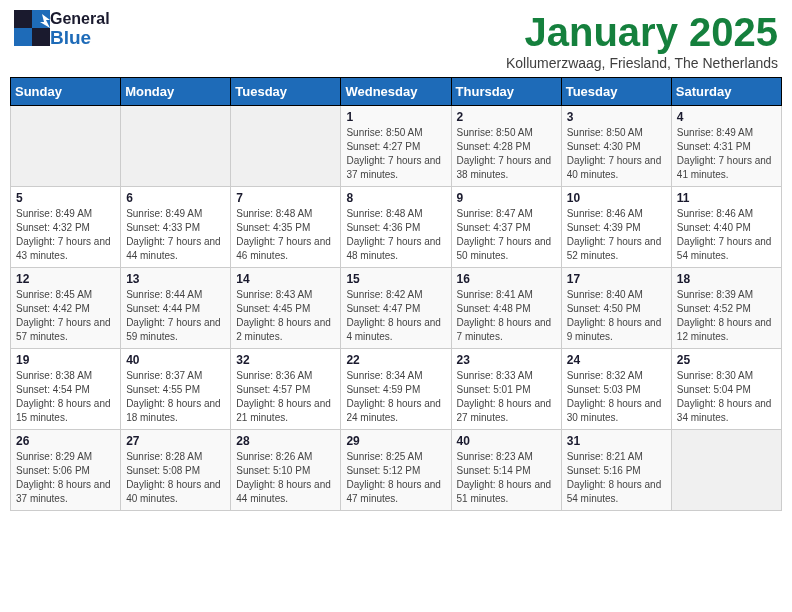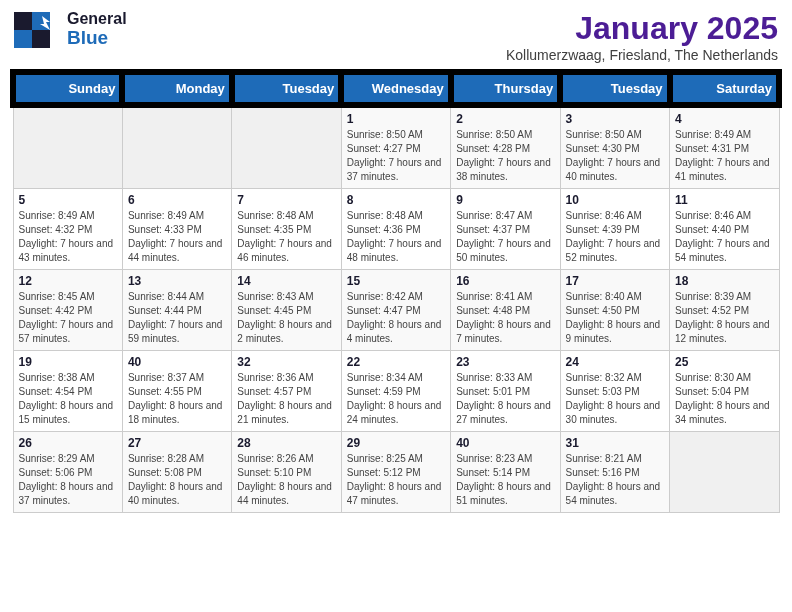--- a/index.html
+++ b/index.html
@@ -19,41 +19,41 @@
     }
     .logo {
       display: flex;
       flex-direction: column;
       align-items: flex-start;
     }
     .title-block {
       text-align: right;
     }
     .month-title {
-      font-size: 32px;
+      font-size: 40px;
       font-weight: bold;
-      color: #4c1d95;
+      color: #15803d;
     }
     .subtitle {
       font-size: 14px;
       color: #404040;
     }
     table {
       width: 100%;
       border-collapse: collapse;
       border: 1px solid #ccc;
     }
     thead th {
       background-color: #1e6bb8;
       color: white;
-      text-align: right;
+      text-align: left;
       padding: 6px 4px;
       font-size: 13px;
       font-weight: bold;
-      border: 6px solid #000000;
+      border: 1px solid #000000;
     }
     tbody td {
       border: 1px solid #ccc;
       vertical-align: top;
       padding: 4px 5px;
       font-size: 10.5px;
       color: #333;
       width: 14.28%;
       height: 80px;
     }
@@ -76,21 +76,21 @@
     }
     .empty-cell {
       background-color: #f0f0f0 !important;
     }
   </style>
 </head>
 <body>
 
 <div class="header">
   <div class="logo">
-    <div style="display:flex;align-items:flex-end;gap:17px;">
+    <div style="display:flex;align-items:flex-start;gap:0;">
       <div style="position:relative;width:36px;height:36px;">
         <svg width="36" height="36" viewBox="0 0 36 36">
           <rect x="0" y="0" width="18" height="18" fill="#1a1a2e"></rect>
           <rect x="18" y="0" width="18" height="18" fill="#1e6bb8"></rect>
           <rect x="0" y="18" width="18" height="18" fill="#1e6bb8"></rect>
           <rect x="18" y="18" width="18" height="18" fill="#1a1a2e"></rect>
           <polygon points="28,4 36,10 32,10 36,18 26,12 30,12" fill="white"></polygon>
         </svg>
       </div>
       <div>

